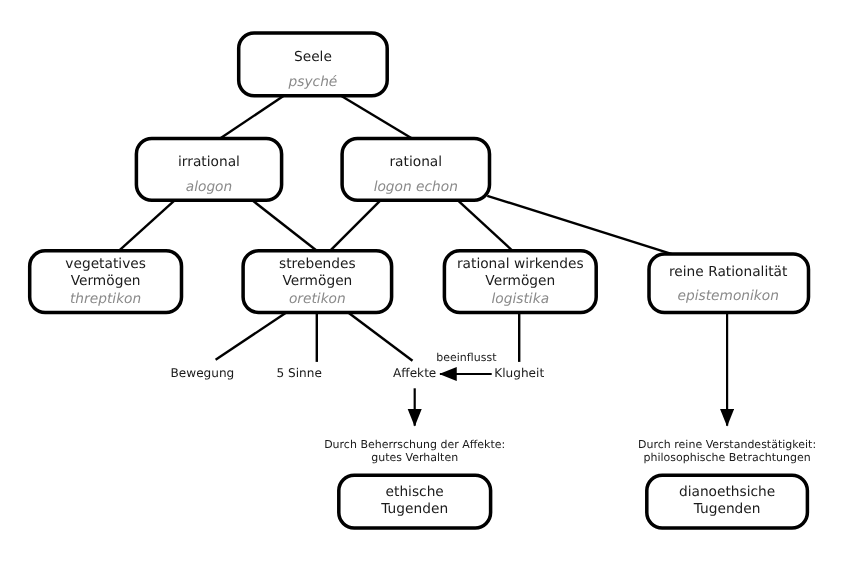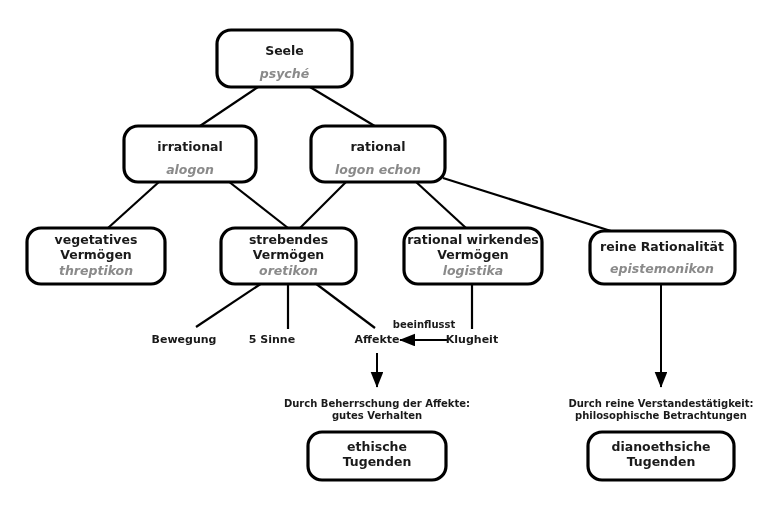--- a/index.html
+++ b/index.html
@@ -11,21 +11,20 @@
     width: 768px;
     height: 512px;
     overflow: hidden;
     font-family: "DejaVu Sans", "Liberation Sans", sans-serif;
   }
   #diagram-root {
     position: relative;
     width: 768px;
     height: 512px;
     background: #ffffff;
-    font-weight: bold;
   }
   svg#diagram-svg {
     display: block;
     width: 768px;
     height: 512px;
   }
   .node-box {
     fill: #ffffff;
     stroke: #000000;
     stroke-width: 3.2;

